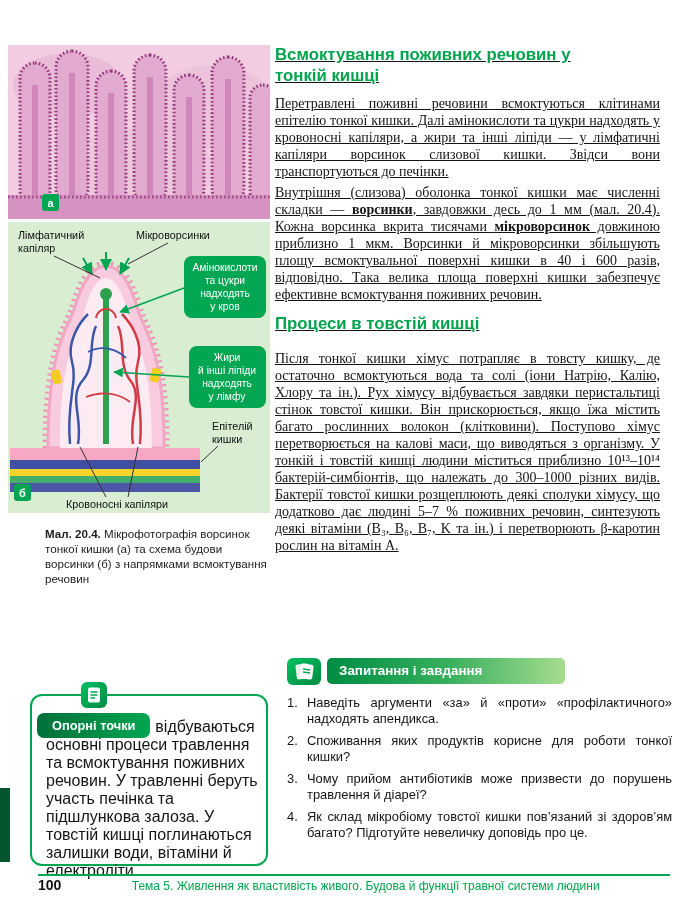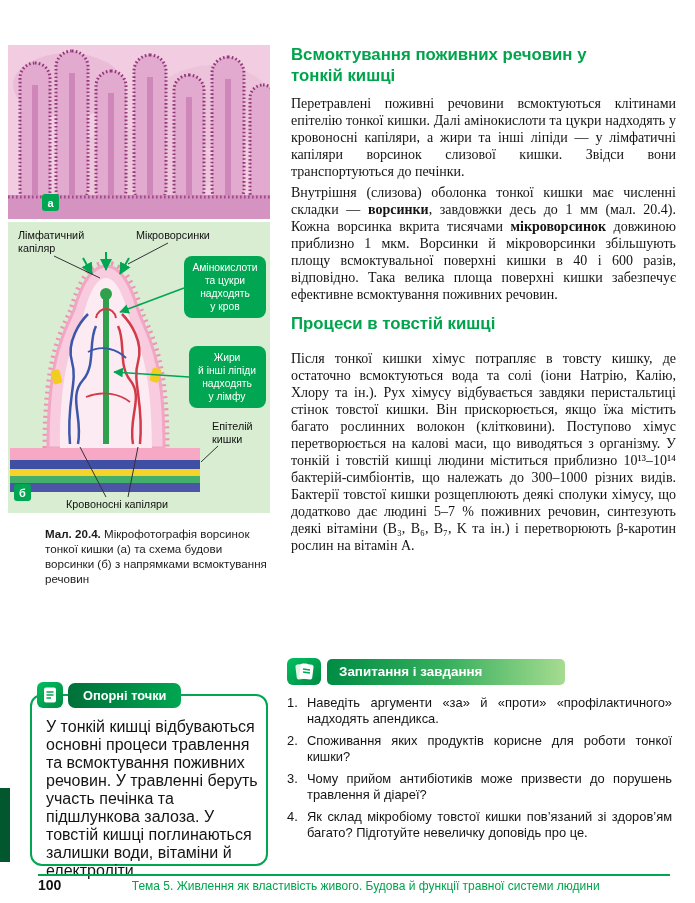--- a/index.html
+++ b/index.html
@@ -6,33 +6,33 @@
   html,body { width:695px; height:903px; }
   body { position:relative; background:#fff; font-family:"Liberation Sans",sans-serif; color:#141414; overflow:hidden; }
   .abs { position:absolute; }
 
   #histo { left:8px; top:45px; width:262px; height:174px; }
   #diagram { left:8px; top:222px; width:262px; height:291px;text-decoration:underline; }
 
   #caption { left:45px; top:526px; width:224px; font-size:11.6px; line-height:15px; color:#1c1c1c; }
 
   #keypoints { left:30px; top:694px; width:238px; height:172px; border:2px solid #00A651; border-radius:12px; background:#fff; }
-  .kp-head { position:absolute; top:-14px; left:5px; display:flex; align-items:center; gap:5px; }
+  .kp-head { position:absolute; top:-14px; left:5px; display:flex; align-items:center; gap:5px;flex-direction:column; }
   .kp-pill { background:linear-gradient(90deg,#00703A,#00A651); color:#fff; font-weight:bold; font-size:12.8px; padding:5px 15px; border-radius:7px; white-space:nowrap; }
   .kp-body { padding:22px 4px 8px 14px; font-size:16px; line-height:18px; }
 
-  #article { left:291px; top:44px; width:385px; }
+  #article { left:275px; top:44px; width:385px;text-decoration:underline; }
   .green-h { color:#00A44C; font-size:16.8px; line-height:21px; font-weight:bold; }
   #h1 { width:312px; margin-bottom:9px; }
   #h2 { margin-top:10px; margin-bottom:16px; }
   #article p { font-family:"Liberation Serif",serif; font-size:14px; line-height:17px; text-align:justify; margin-bottom:4px; }
   #article p b { font-family:"Liberation Serif",serif; }
 
   #questions { left:287px; top:658px; width:385px; }
-  .q-bar { display:flex; align-items:center; }
+  .q-bar { display:flex; align-items:flex-start; }
   .q-title-bar { height:26px; width:238px; margin-left:6px; background:linear-gradient(90deg,#008C44,#36AF5D 50%,#A6DC90); border-radius:5px; color:#fff; font-weight:bold; font-size:13.4px; line-height:26px; padding-left:12px; white-space:nowrap; }
   .q-list { margin-top:10px; }
   .q-item { display:flex; margin-bottom:6px; font-size:12.9px; line-height:16px; }
   .q-num { width:20px; flex:none; }
   .q-text { flex:1; text-align:justify; }
 
   #footer { left:38px; top:874px; width:632px; border-top:2px solid #00A651; padding-top:1px; display:flex; align-items:baseline; }
   .pageno { font-weight:bold; font-size:14px; color:#111; }
   .theme { flex:1; text-align:center; color:#00A44C; font-size:12px; }
 

